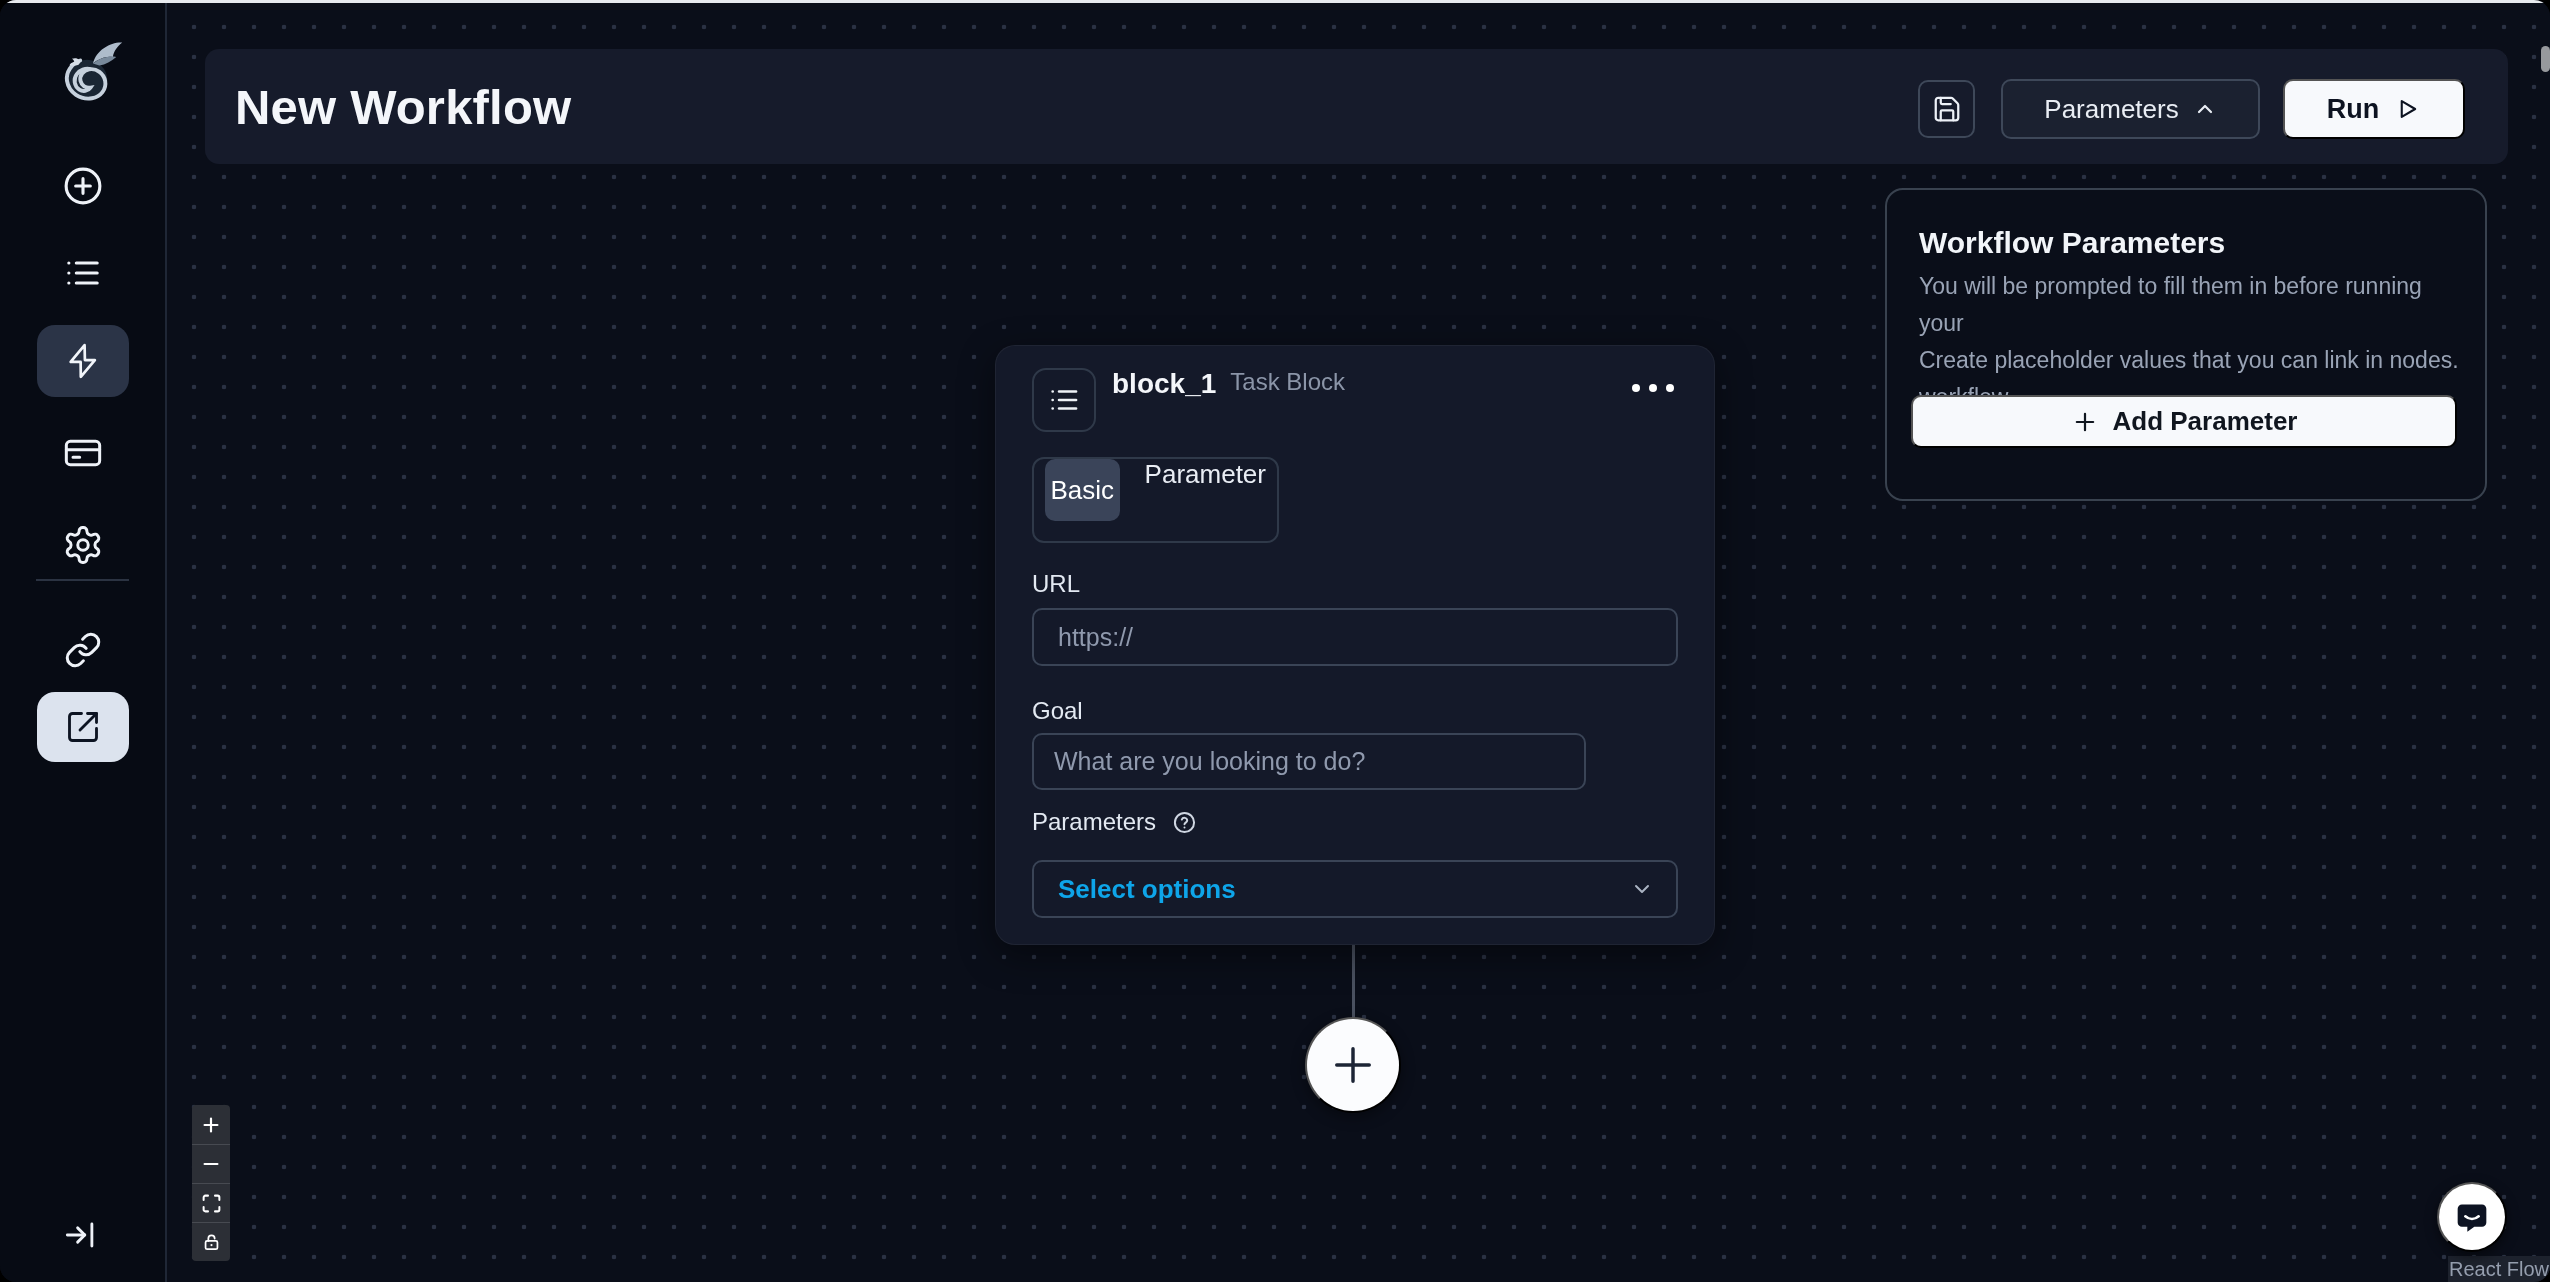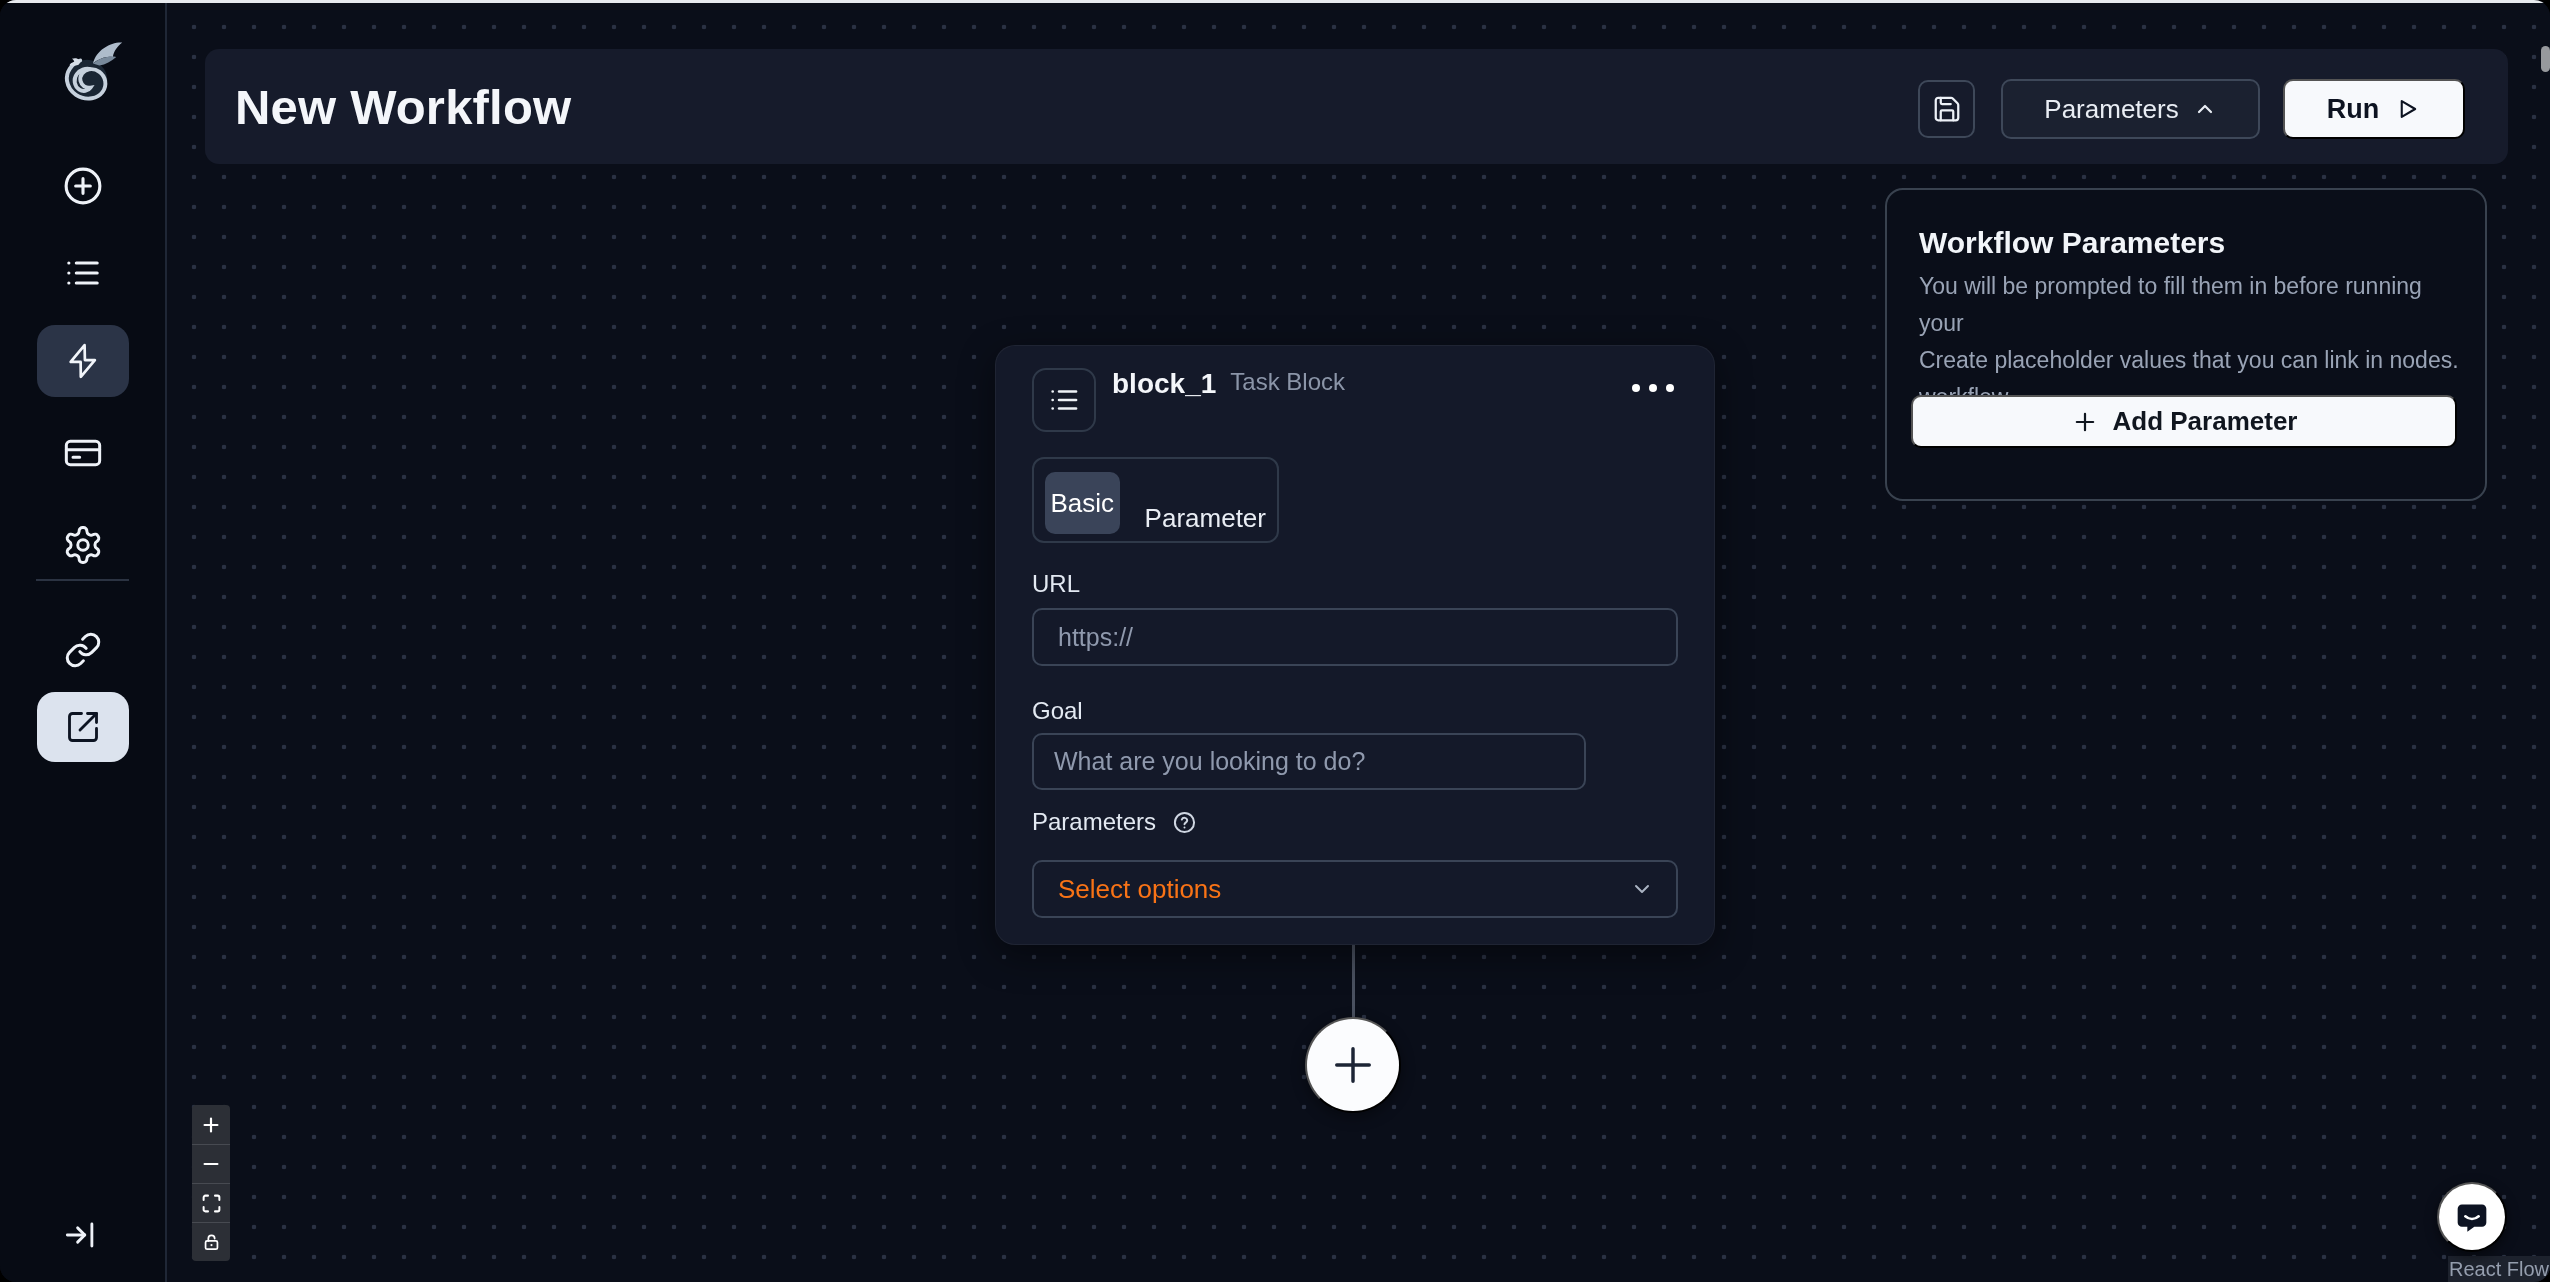--- a/index.html
+++ b/index.html
@@ -35,38 +35,38 @@
   #node-card{left:995px;top:345px;width:718px;height:598px;background:#141929;border-radius:20px;
              border:1px solid rgba(255,255,255,0.05);box-shadow:0 10px 36px rgba(0,0,0,.45);z-index:15;}
   #node-iconbox{left:36px;top:22px;width:64px;height:64px;border:2px solid #2f3949;border-radius:14px;
                 display:flex;align-items:center;justify-content:center;color:#eef2f8;box-sizing:border-box;}
   #node-titles{left:116px;top:22px;height:64px;display:flex;flex-direction:row;justify-content:center;gap:14px;}
   #node-title{font-size:28px;font-weight:600;color:#f4f6fa;}
   #node-subtitle{font-size:24px;color:#8b95a8;}
   #node-menu{right:34px;top:32px;display:flex;gap:9px;padding:6px;cursor:pointer;}
   #node-menu .dot{width:8px;height:8px;border-radius:50%;background:#ffffff;}
   #node-tabs{left:36px;top:111px;width:247px;height:86px;border:2px solid #2f3949;border-radius:12px;
-             display:flex;align-items:flex-end;padding:7px 11px;box-sizing:border-box;gap:8px;}
+             display:flex;align-items:flex-start;padding:0 11px;box-sizing:border-box;gap:8px;}
   #tab-basic{width:86px;height:62px;background:#3a4459;border-radius:10px;display:flex;align-items:center;
              justify-content:center;font-size:26px;color:#ffffff;}
   #tab-advanced{margin-left:17px;font-size:26px;color:#e9edf4;}
   .field-label{font-size:24px;font-weight:500;color:#e3e9f2;}
   .field-input{background:transparent;border:2px solid #3a4456;border-radius:10px;color:#e8edf5;
                font-size:25px;padding:0 24px;box-sizing:border-box;outline:none;
                font-family:"Liberation Sans",sans-serif;}
   .field-input::placeholder{color:#8f99ad;opacity:1;}
   #url-label{left:36px;top:224px;}
   #url-input{left:36px;top:262px;width:646px;height:58px;}
   #goal-label{left:36px;top:351px;}
   #goal-input{left:36px;top:387px;width:554px;height:57px;padding-left:20px;}
   #params-row{left:36px;top:462px;display:flex;align-items:center;gap:16px;color:#dfe5ee;}
   #select-box{left:36px;top:514px;width:646px;height:58px;border:2px solid #3a4456;border-radius:10px;
               display:flex;align-items:center;justify-content:space-between;padding:0 22px 0 24px;
               box-sizing:border-box;cursor:pointer;}
-  #select-label{font-size:26px;font-weight:400;color:#f97316;}
+  #select-label{font-size:26px;font-weight:700;color:#0ea5e9;}
   
   #edge{left:1352px;top:943px;width:3px;height:76px;background:#4a5160;z-index:5;}
   #add-node-btn{left:1305px;top:1017px;width:96px;height:96px;border-radius:50%;background:#fbfcfe;
                 display:flex;align-items:center;justify-content:center;color:#1c2435;z-index:6;
                 box-shadow:0 4px 14px rgba(0,0,0,.4);cursor:pointer;}
   
   #wf-panel{left:1885px;top:188px;width:602px;height:313px;border:2px solid #39424f;border-radius:18px;
             background:#0a0e19;box-sizing:border-box;z-index:18;}
   #wf-title{left:32px;top:36px;font-size:30px;font-weight:600;color:#f2f5f9;}
   #wf-desc{left:32px;top:78px;width:552px;font-size:23px;line-height:37px;color:#99a3b5;}

